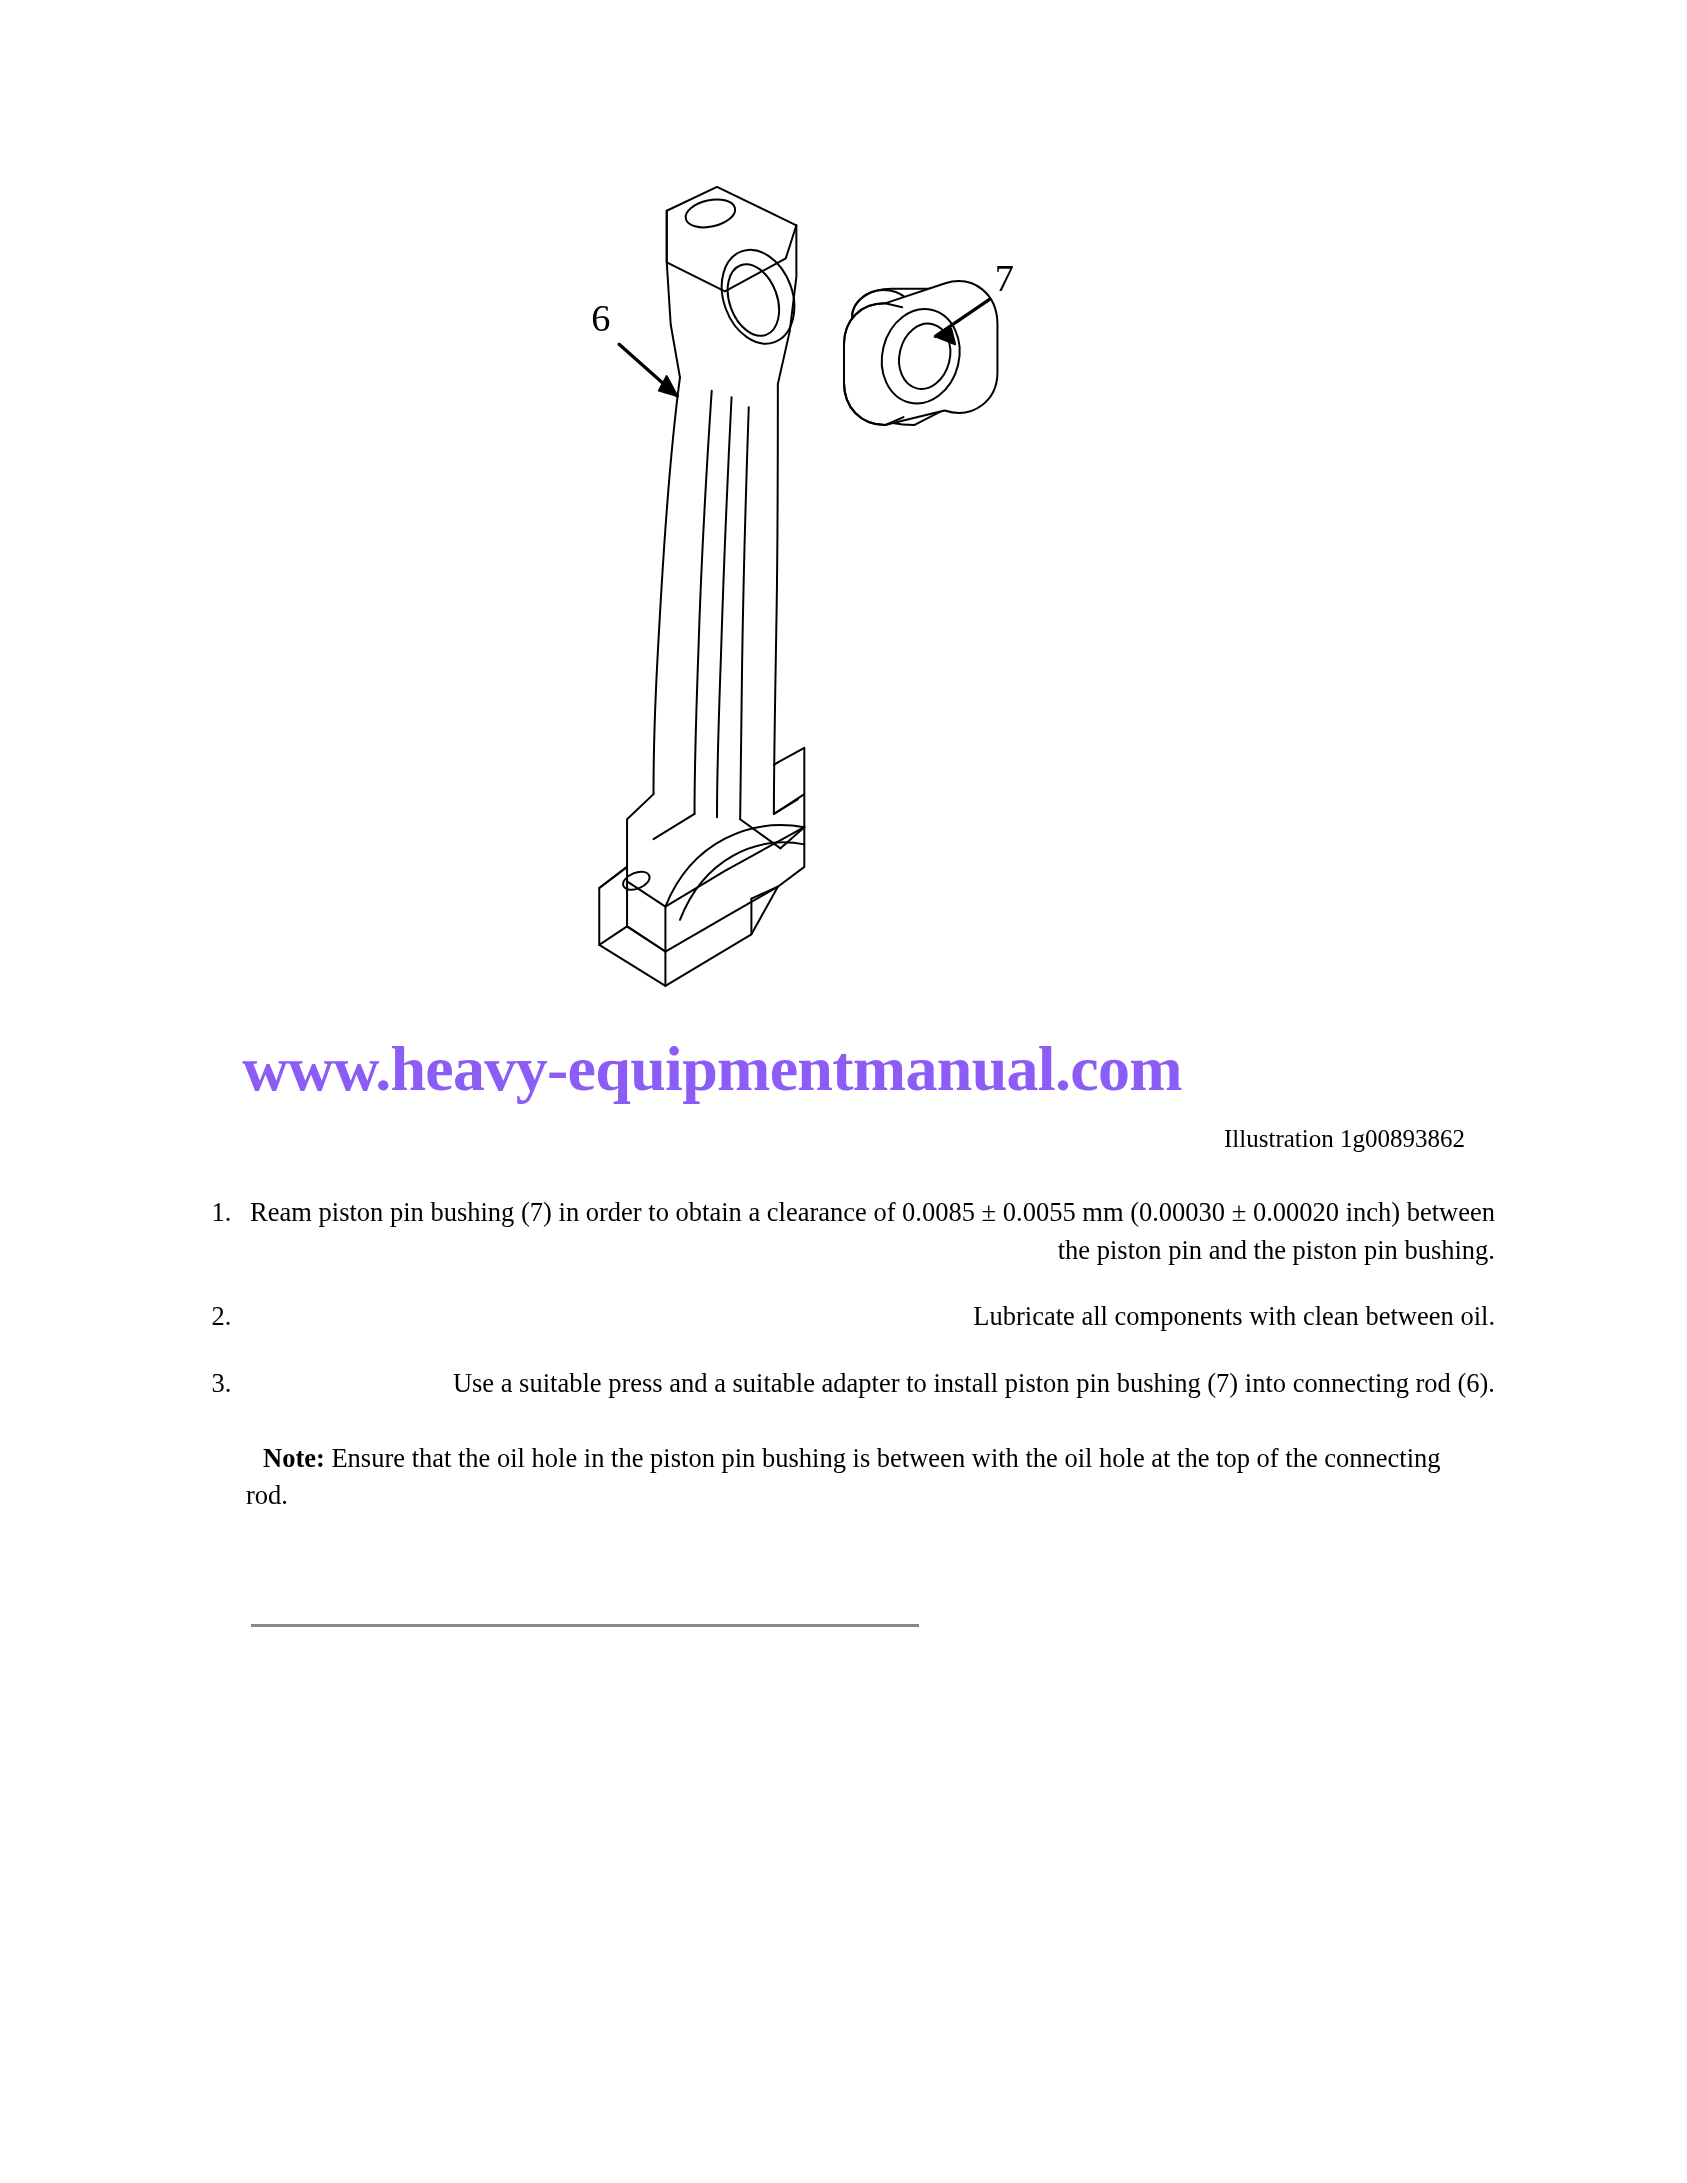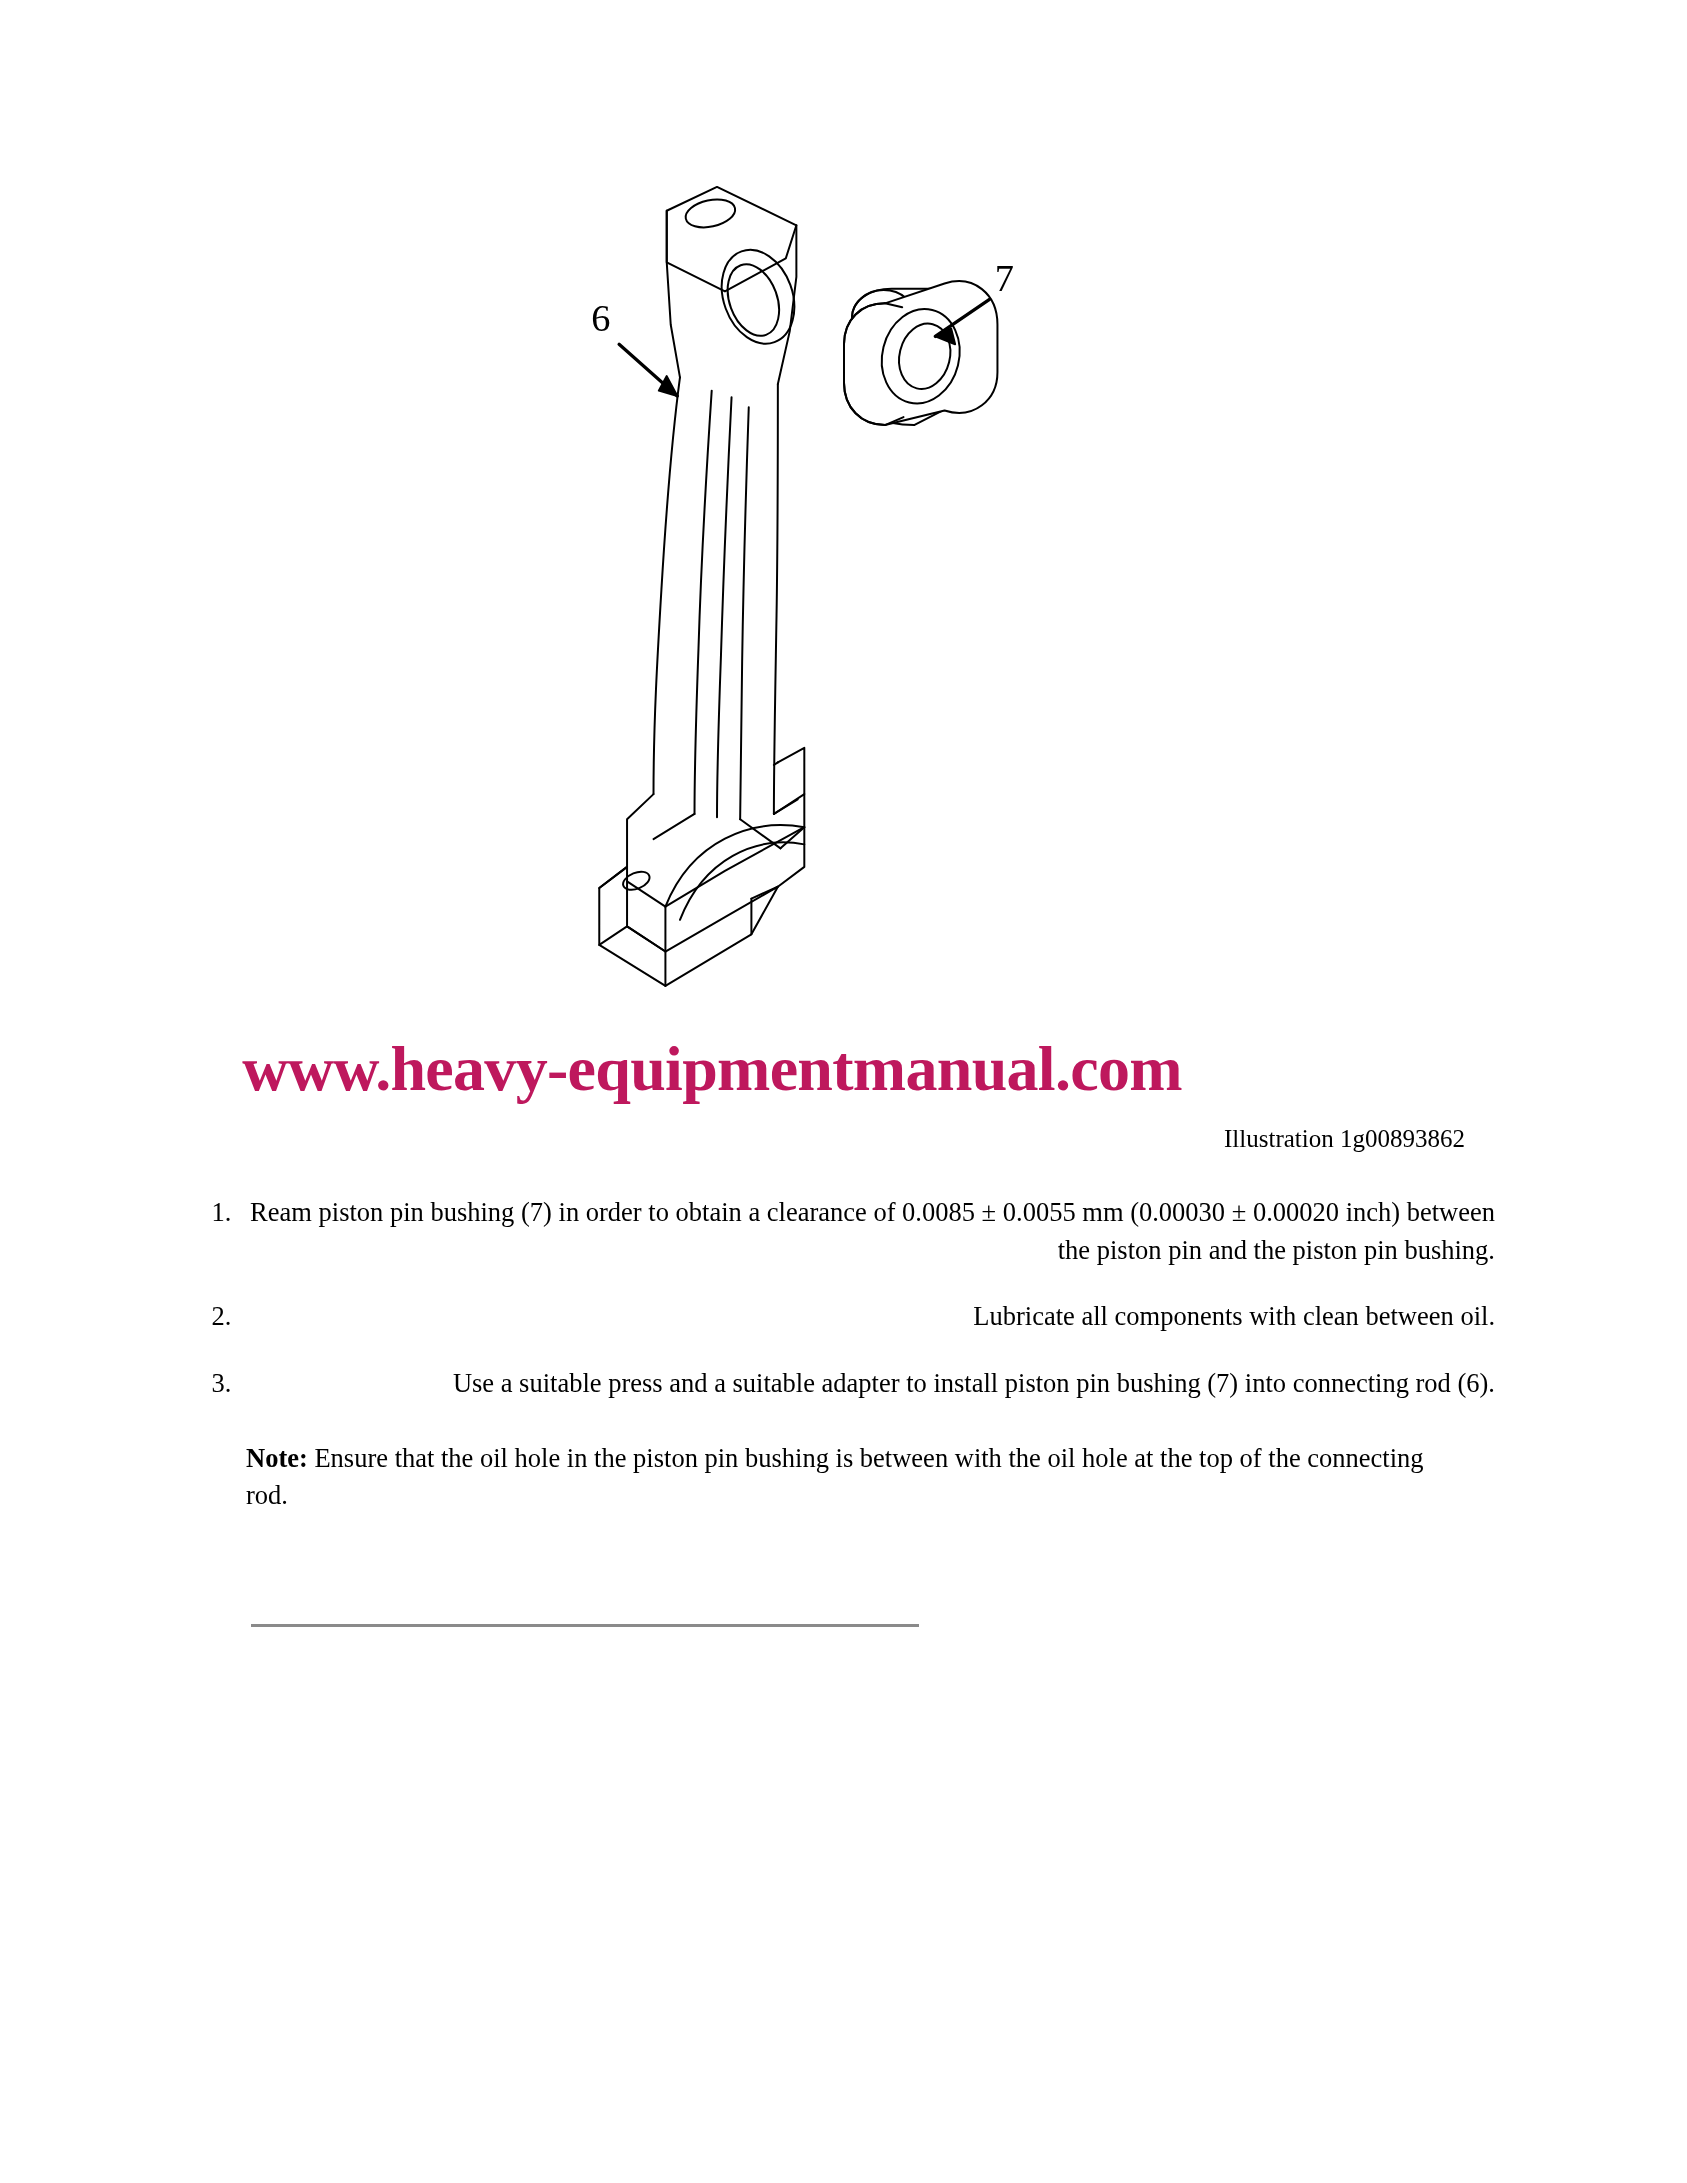--- a/index.html
+++ b/index.html
@@ -36,21 +36,21 @@
     margin: 0 auto;
   }
 
   
   .watermark {
     position: absolute;
     left: 0;
     top: 1032px;
     width: 1424px;
     text-align: center;
-    color: #be185d;
+    color: #8b5cf6;
     font-family: "Liberation Serif", serif;
     font-weight: bold;
     font-size: 64px;
     letter-spacing: -0.7px;
     white-space: nowrap;
   }
 
   
   .caption-row {
     position: absolute;
@@ -91,20 +91,21 @@
   }
   .note {
     margin-top: 37px;
     margin-left: 48px;
     font-size: 26.5px;
     line-height: 1.42;
     width: 1217px;
   }
   .note b {
     font-weight: bold;
+    margin-left: 17px;
   }
 
   
   .bottom-rule {
     position: absolute;
     left: 251px;
     top: 1624px;
     width: 668px;
     height: 2.6px;
     background: #8a8a8a;

